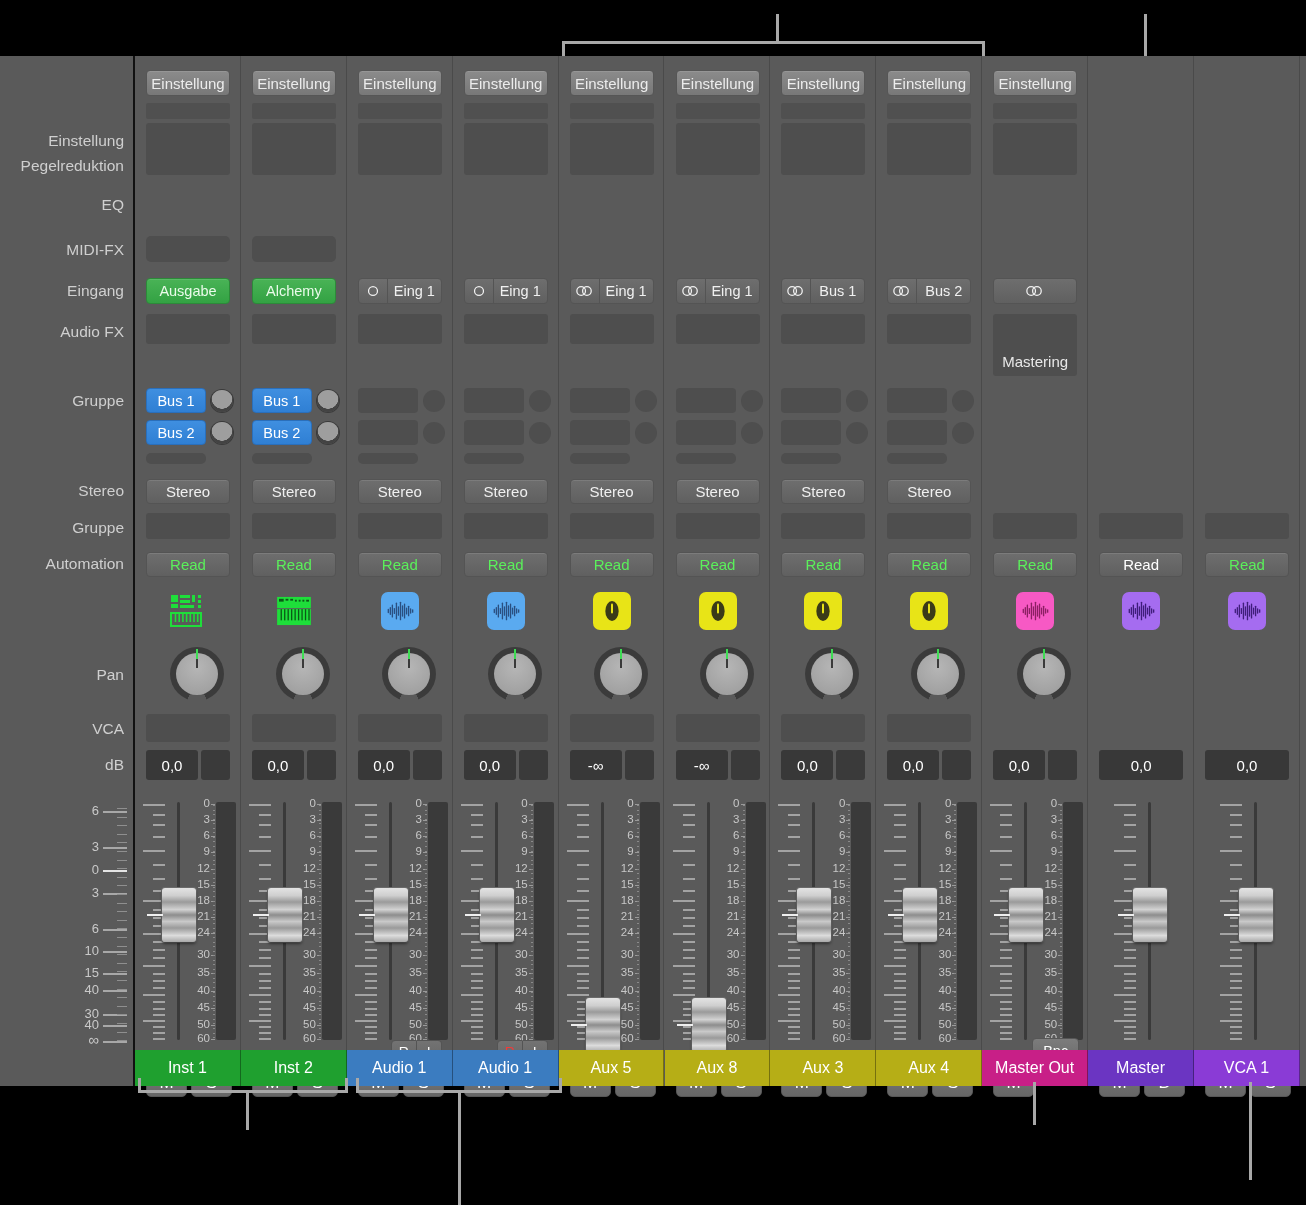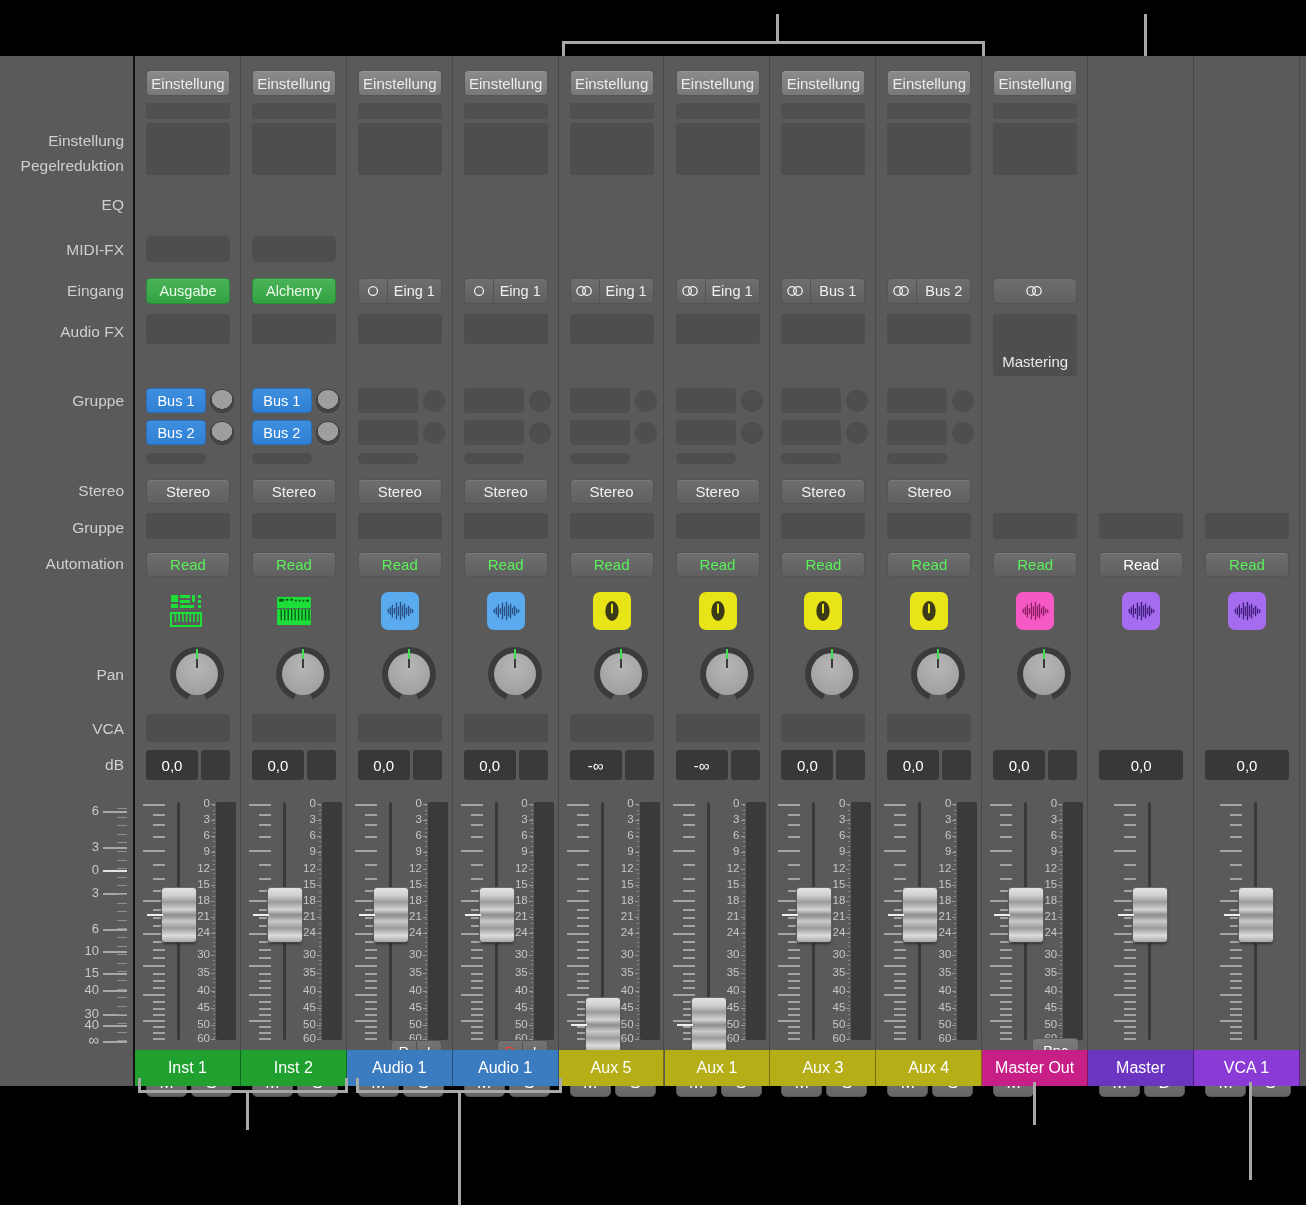--- a/index.html
+++ b/index.html
@@ -1226,21 +1226,21 @@
             <div class="mdash" style="top:225.95px;width:2px;background:#8a8a8a;"></div>
             <div class="mdash" style="top:230.5px;width:2px;background:#8a8a8a;"></div>
             <div class="mdash" style="top:235.04999999999998px;width:2px;background:#8a8a8a;"></div>
           </div>
           <div class="mbar"></div>
         </div>
         <div class="msrow">
           <div class="msbtn a">M</div>
           <div class="msbtn b">S</div>
         </div>
-        <div class="name" style="background:#b6ae16;">Aux 1</div>
+        <div class="name" style="background:#b6ae16;">Aux 8</div>
       </div>
       <div class="ch" style="left:635.4000000000001px;">
         <div class="btn setting">Einstellung</div>
         <div class="slot flat" style="top:47px;height:16px;"></div>
         <div class="slot" style="top:67px;height:52px;"></div>
         <div class="inbtn">
           <div class="ico">
             <svg viewBox="0 0 26 20" width="22" height="16">
               <circle cx="8.2" cy="10" r="5.4" fill="none" stroke="#f0f0f0" stroke-width="1.6"></circle>
               <circle cx="15.4" cy="10" r="5.4" fill="none" stroke="#f0f0f0" stroke-width="1.6"></circle>

